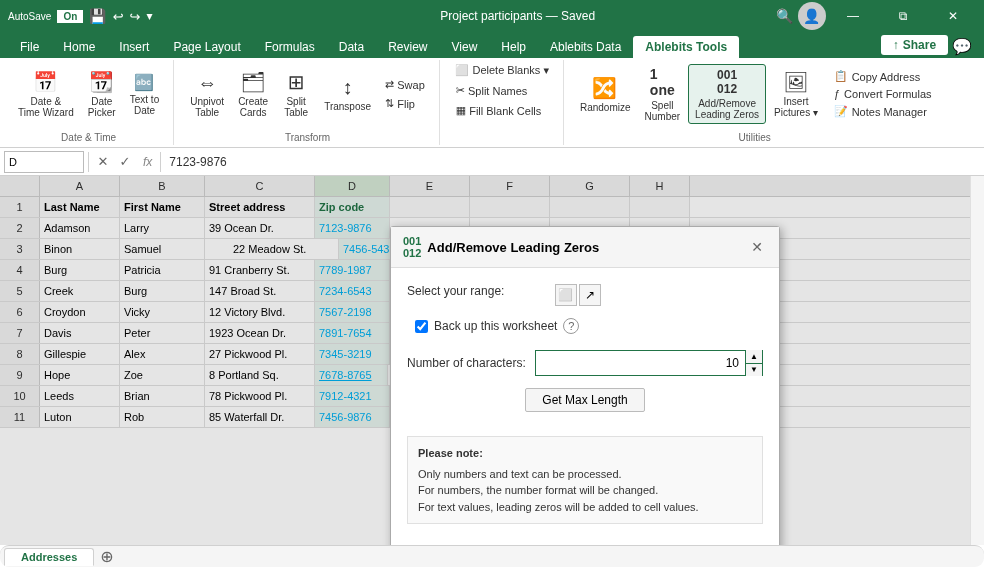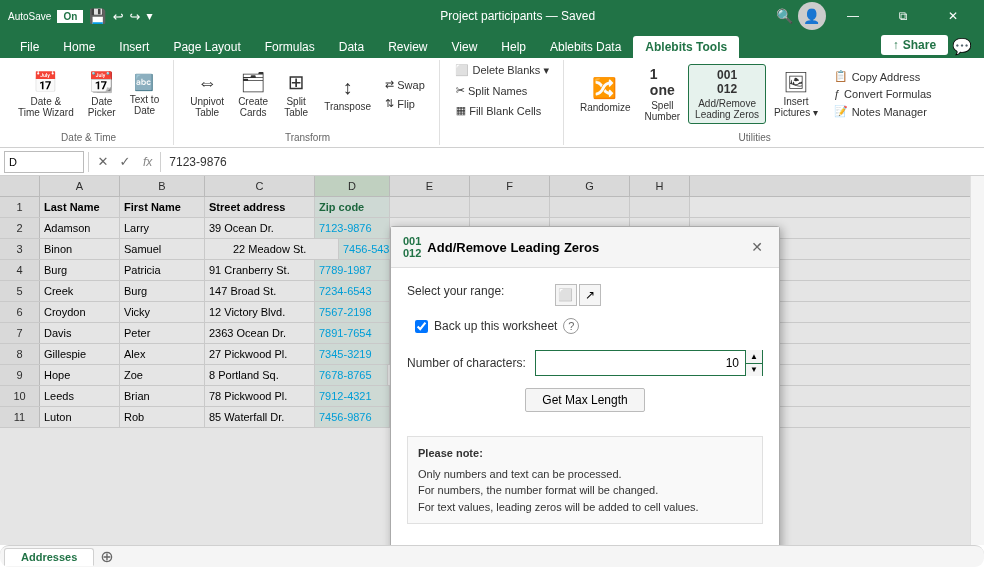--- a/index.html
+++ b/index.html
@@ -567,21 +567,21 @@
         <div class="cell selected-col" style="width:75px;color:#00b0f0;">7567-2198</div>
         <div class="cell" style="width:80px;"></div>
         <div class="cell" style="width:80px;"></div>
         <div class="cell" style="width:80px;"></div>
         <div class="cell" style="width:60px;"></div>
       </div>
       <div class="sheet-row">
         <div class="row-num">7</div>
         <div class="cell" style="width:80px;">Davis</div>
         <div class="cell" style="width:85px;">Peter</div>
-        <div class="cell" style="width:110px;">2363 Ocean Dr.</div>
+        <div class="cell" style="width:110px;">1923 Ocean Dr.</div>
         <div class="cell selected-col" style="width:75px;color:#00b0f0;">7891-7654</div>
         <div class="cell" style="width:80px;"></div>
         <div class="cell" style="width:80px;"></div>
         <div class="cell" style="width:80px;"></div>
         <div class="cell" style="width:60px;"></div>
       </div>
       <div class="sheet-row">
         <div class="row-num">8</div>
         <div class="cell" style="width:80px;">Gillespie</div>
         <div class="cell" style="width:85px;">Alex</div>
@@ -590,21 +590,21 @@
         <div class="cell" style="width:80px;"></div>
         <div class="cell" style="width:80px;"></div>
         <div class="cell" style="width:80px;"></div>
         <div class="cell" style="width:60px;"></div>
       </div>
       <div class="sheet-row">
         <div class="row-num">9</div>
         <div class="cell" style="width:80px;">Hope</div>
         <div class="cell" style="width:85px;">Zoe</div>
         <div class="cell" style="width:110px;">8 Portland Sq.</div>
-        <div class="cell selected-col" style="width:73px;color:#00b0f0;">7678-8765</div>
+        <div class="cell selected-col" style="width:73px;color:#00b0f0;text-decoration:underline;">7678-8765</div>
         <div class="cell" style="width:80px;"></div>
         <div class="cell" style="width:80px;"></div>
         <div class="cell" style="width:80px;"></div>
         <div class="cell" style="width:60px;"></div>
       </div>
       <div class="sheet-row">
         <div class="row-num">10</div>
         <div class="cell" style="width:80px;">Leeds</div>
         <div class="cell" style="width:85px;">Brian</div>
         <div class="cell" style="width:110px;">78 Pickwood Pl.</div>

